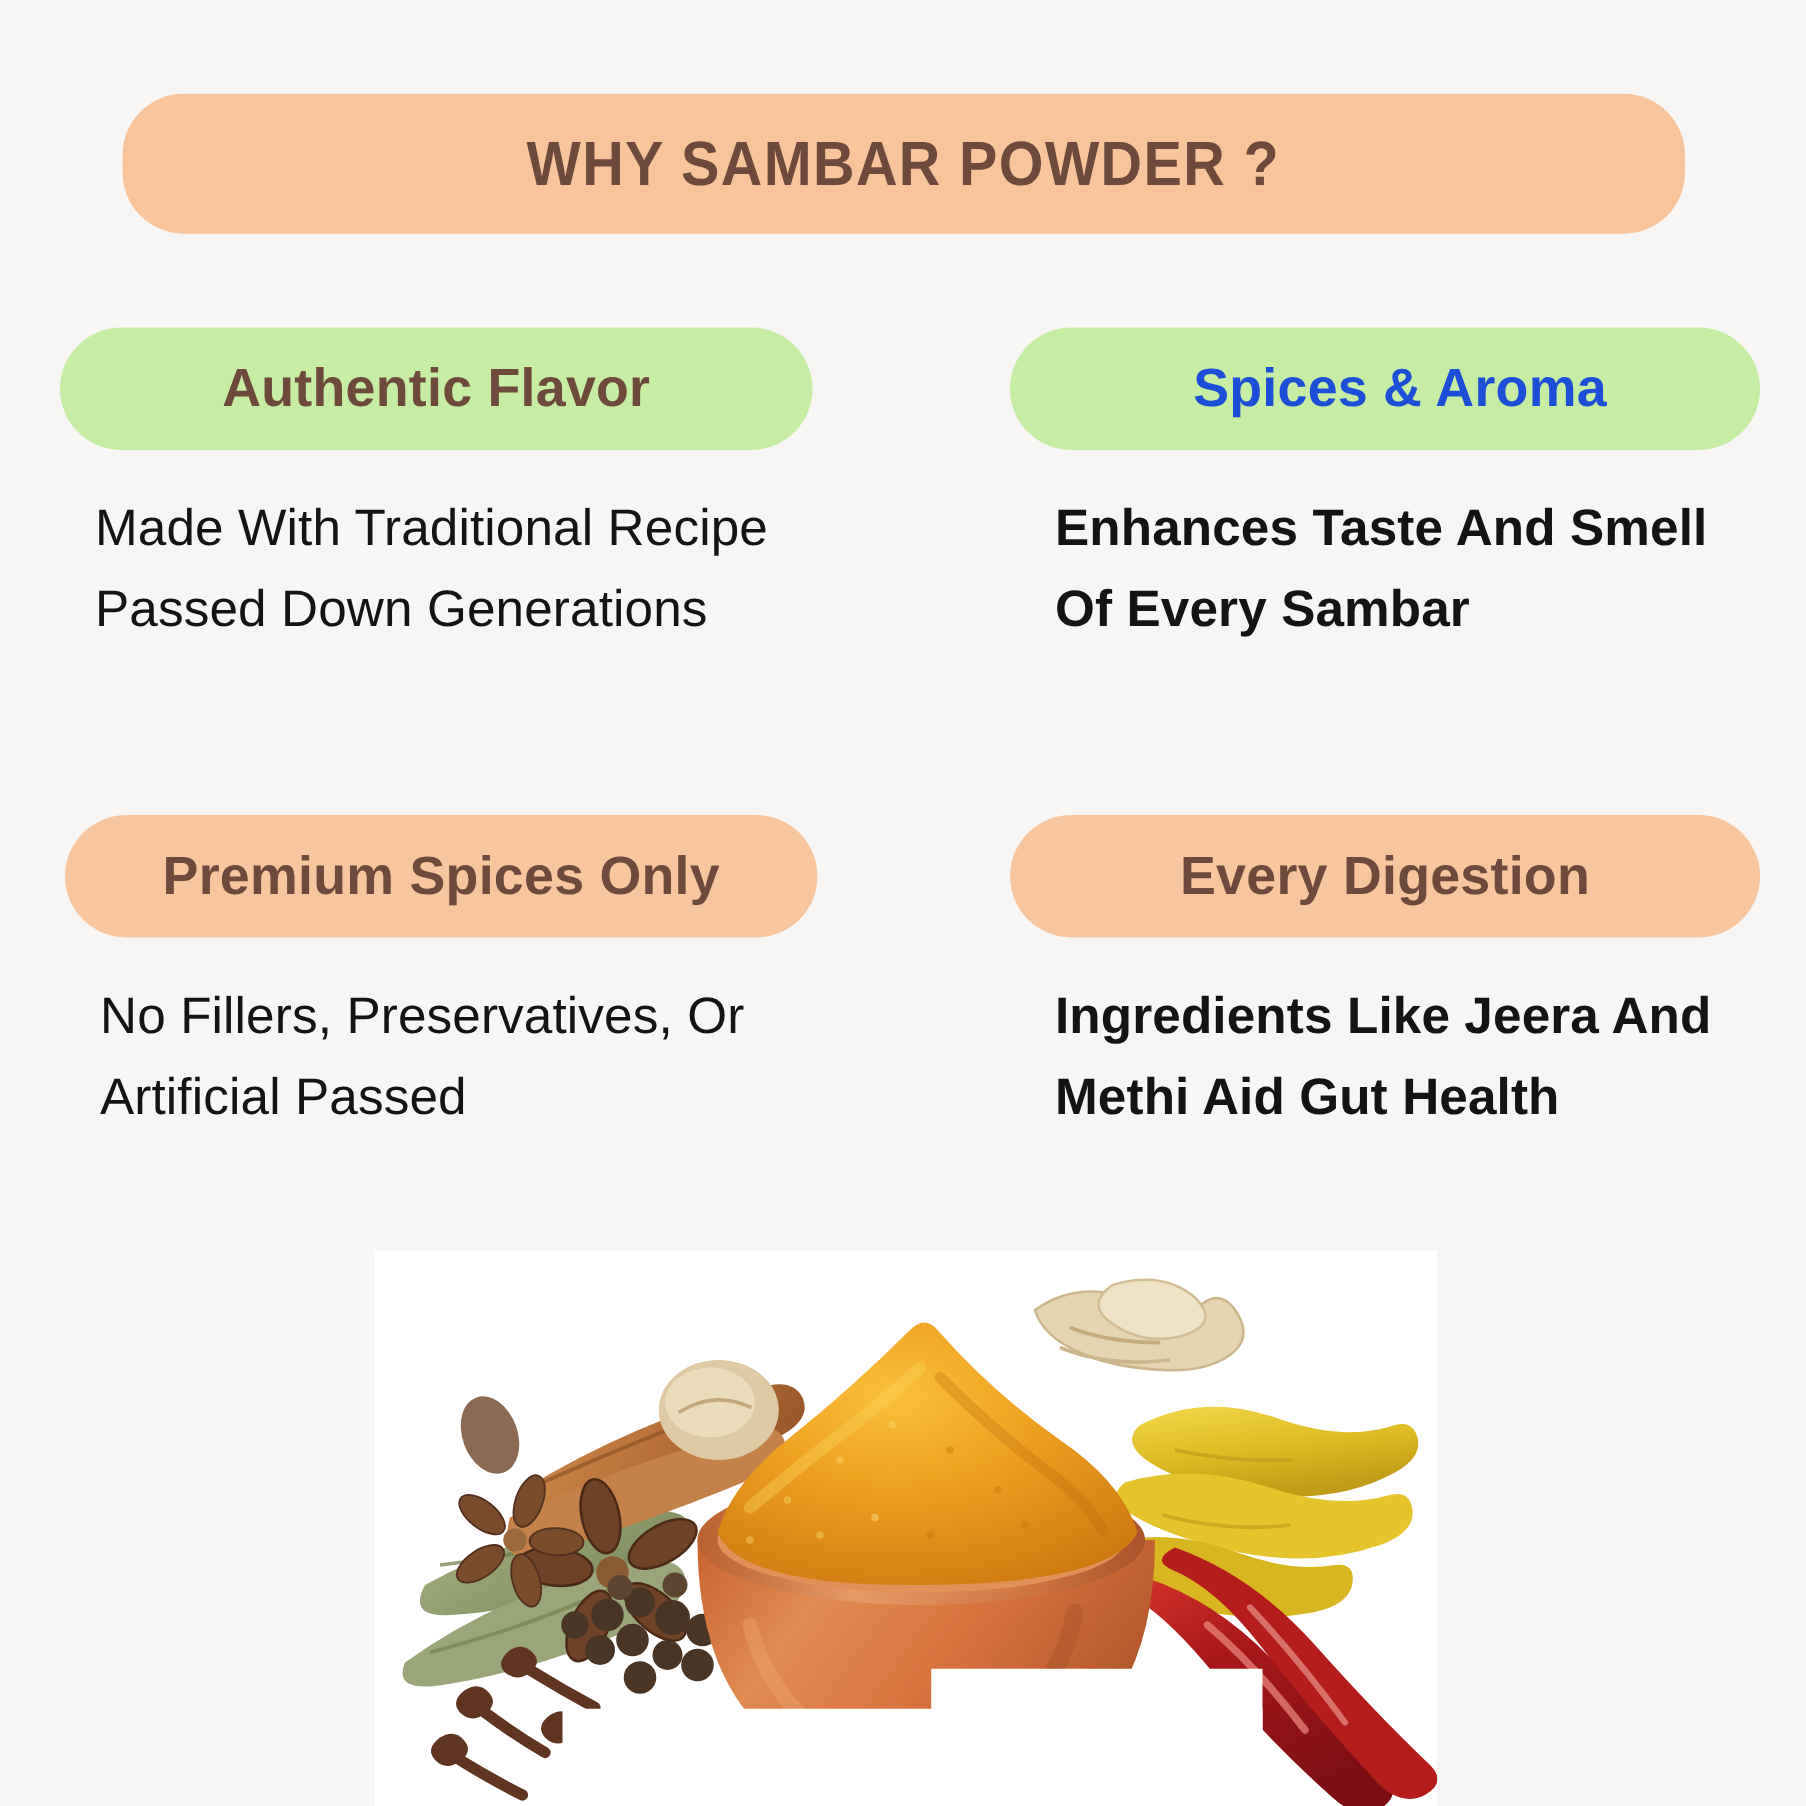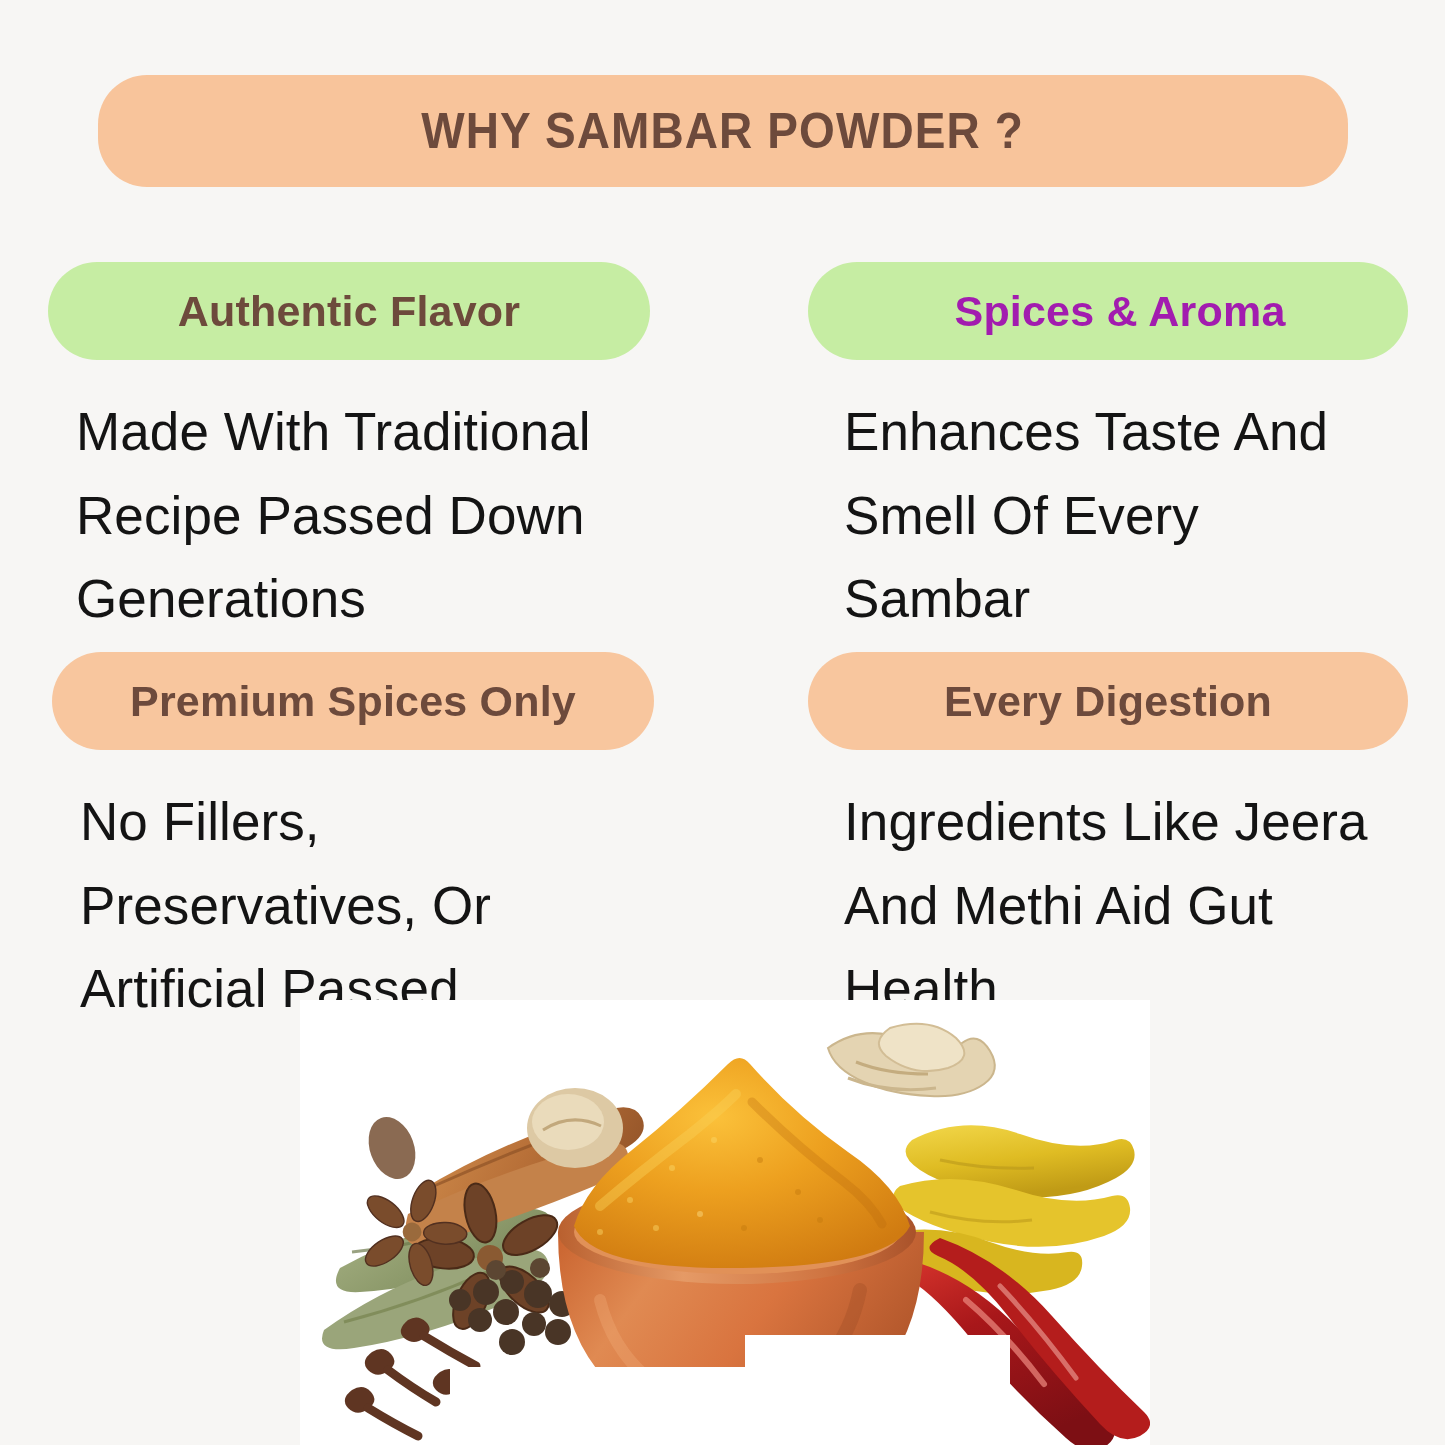--- a/index.html
+++ b/index.html
@@ -83,27 +83,27 @@
     color: #6d4a3c;
     white-space: nowrap;
     letter-spacing: 0.2px;
   }
 
   .body-text {
     margin-top: 30px;
     padding-left: 28px;
     padding-right: 10px;
     font-family: "Liberation Sans Narrow", "Liberation Sans", sans-serif;
-    font-size: 53px;
+    font-size: 41px;
     line-height: 1.58;
     color: #141414;
     letter-spacing: 0.1px;
   }
   .cell-1 .body-text,
-  .cell-3 .body-text { padding-left: 36px; }
+  .cell-3 .body-text { padding-left: 36px; font-weight: bold; }
 
   
   .photo {
     position: absolute;
     left: 300px;
     top: 1000px;
     width: 850px;
     height: 445px;
     overflow: hidden;
   }
@@ -144,21 +144,21 @@
 
     <div class="cell cell-0">
       <div class="pill pill-green" style="background: rgb(198, 237, 163);">
         <span class="pill-text" style="color: rgb(109, 74, 60);">Authentic Flavor</span>
       </div>
       <div class="body-text">Made With Traditional Recipe Passed Down Generations</div>
     </div>
 
     <div class="cell cell-1">
       <div class="pill pill-green" style="background: rgb(198, 237, 163);">
-        <span class="pill-text" style="color: #a21caf; margin-left: 24px;">Spices &amp; Aroma</span>
+        <span class="pill-text" style="color: #1d4ed8; margin-left: 24px;">Spices &amp; Aroma</span>
       </div>
       <div class="body-text">Enhances Taste And Smell Of Every Sambar</div>
     </div>
 
     <div class="cell cell-2">
       <div class="pill pill-peach" style="background: rgb(248, 198, 158);">
         <span class="pill-text" style="color: rgb(109, 74, 60);">Premium Spices Only</span>
       </div>
       <div class="body-text">No Fillers, Preservatives, Or Artificial Passed</div>
     </div>

